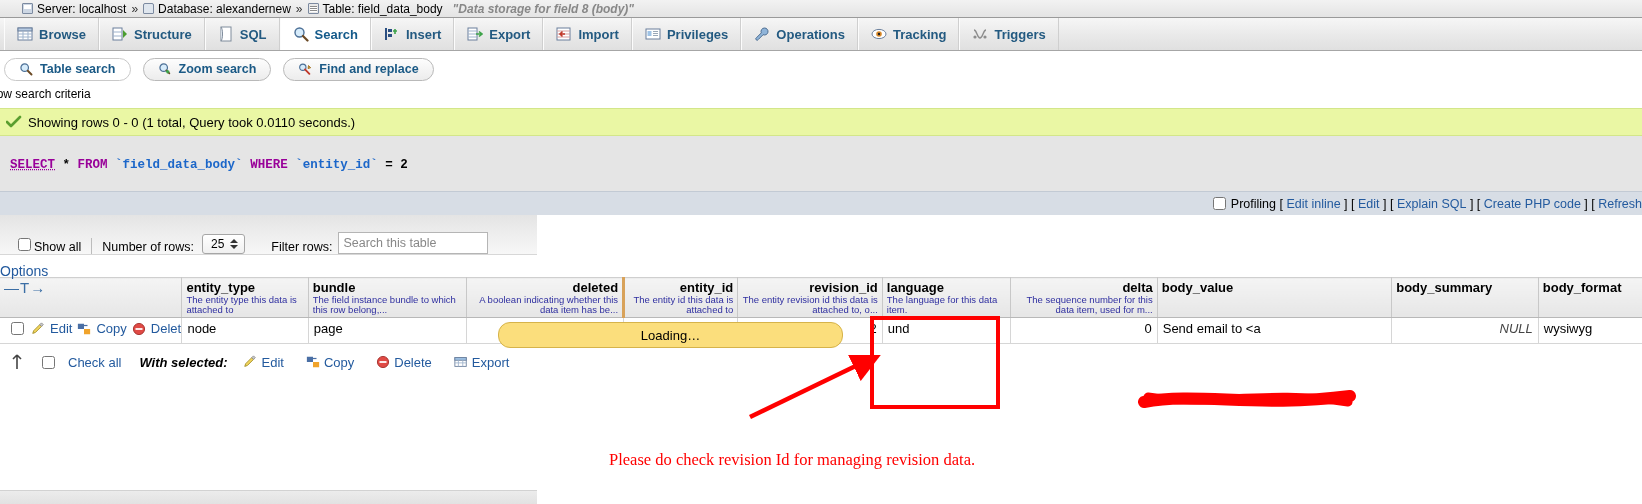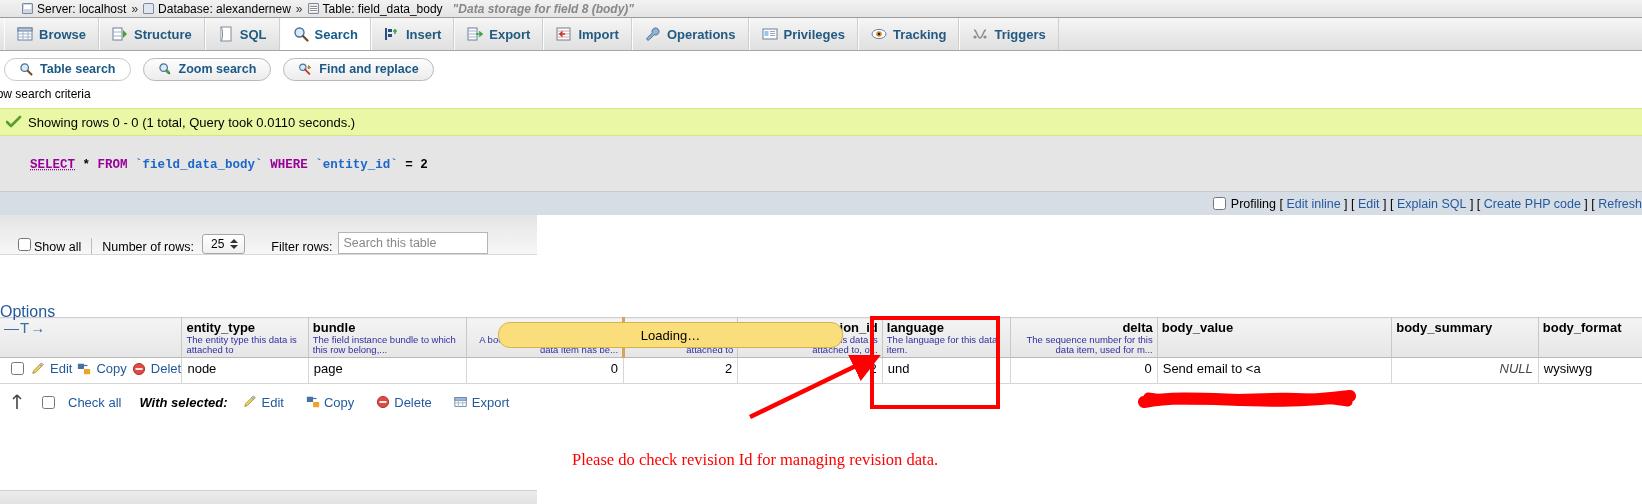--- a/index.html
+++ b/index.html
@@ -118,21 +118,20 @@
     background: #e5e5e5;
     height: 55px;
     padding: 22px 0 0 10px;
   }
   .sqlquery {
     font-family: "Liberation Mono","DejaVu Sans Mono", monospace;
     font-size: 12.5px;
     font-weight: bold;
     color: #000;
     white-space: nowrap;
-    margin-left: 20px;
   }
   .kw { color:#990099; }
   .kw.u { text-decoration: underline; text-decoration-style: dotted; }
   .tname { color:#1b66c9; }
   .num { color:#000; }
 
   .loading-box {
     position: absolute;
     left: 498px; top: 186px;
     width: 345px; height: 26px;
@@ -196,24 +195,23 @@
     font-size: 12.5px;
     color:#888;
     padding: 0 4px;
     margin-left: 6px;
     font-family:"Liberation Sans",sans-serif;
   }
   .filter-input::placeholder { color:#888; }
 
   
   .opts-label {
-    font-size: 16px; color:#235a9e;
+    font-size: 14px; color:#235a9e;
     padding: 8px 0 2px 0;
     height: 22px;
-    margin-top: 40px;
   }
   table.results {
     border-collapse: collapse;
     table-layout: fixed;
     width: 1650px;
     font-size: 12px;
   }
   table.results th {
     background: linear-gradient(to bottom,#f4f4f4 0%,#e6e6e6 100%);
     border-right: 1px solid #c8c8c8;
@@ -364,31 +362,31 @@
     <div class="tab">
       <svg class="tico" viewBox="0 0 16 16">
         <rect x="1" y="2" width="13" height="12" fill="#fff" stroke="#6a7f9c"></rect>
         <path d="M1 5h13M1 8h13M1 11h13" stroke="#d7a0a0"></path>
         <path d="M9 8H4M6.5 5.5L4 8l2.5 2.5" stroke="#c1392b" stroke-width="1.6" fill="none"></path>
       </svg>
       <span>Import</span>
     </div>
     <div class="tab">
       <svg class="tico" viewBox="0 0 16 16">
-        <path d="M10.5 2a3.5 3.5 0 00-3.2 4.9L2.4 11.8a1.3 1.3 0 101.8 1.8l4.9-4.9A3.5 3.5 0 1010.5 2z" fill="#8fb4d9" stroke="#4d6e92"></path>
-      </svg>
-      <span>Operations</span>
-    </div>
-    <div class="tab">
-      <svg class="tico" viewBox="0 0 16 16">
         <rect x="1" y="3" width="14" height="10" fill="#fff" stroke="#6a7f9c"></rect>
         <rect x="2.5" y="5" width="4" height="5" fill="#9fc3e6"></rect>
         <path d="M8 5.5h5M8 7.5h5M8 9.5h5" stroke="#9aa8b8"></path>
       </svg>
       <span>Privileges</span>
+    </div>
+    <div class="tab">
+      <svg class="tico" viewBox="0 0 16 16">
+        <path d="M10.5 2a3.5 3.5 0 00-3.2 4.9L2.4 11.8a1.3 1.3 0 101.8 1.8l4.9-4.9A3.5 3.5 0 1010.5 2z" fill="#8fb4d9" stroke="#4d6e92"></path>
+      </svg>
+      <span>Operations</span>
     </div>
     <div class="tab">
       <svg class="tico" viewBox="0 0 16 16">
         <ellipse cx="8" cy="8" rx="7" ry="4.6" fill="#fff" stroke="#6a7f9c"></ellipse>
         <circle cx="8" cy="8" r="2.8" fill="#d98a2b"></circle>
         <circle cx="8" cy="8" r="1.2" fill="#222"></circle>
       </svg>
       <span>Tracking</span>
     </div>
     <div class="tab">
@@ -637,15 +635,15 @@
       </marker>
     </defs>
     <path d="M10 62 L126 6" stroke="#ff0000" stroke-width="4.5" fill="none" marker-end="url(#ah)"></path>
   </svg>
 
   <svg class="scribble" style="left:1138px; top:388px;" width="230" height="24">
     <path d="M6 14 C60 4, 120 20, 212 8" stroke="#ff0000" stroke-width="12" fill="none" stroke-linecap="round"></path>
     <path d="M10 9 C70 18, 130 2, 210 14" stroke="#ff0000" stroke-width="9" fill="none" stroke-linecap="round"></path>
   </svg>
 
-  <div class="anno-text" style="left:572px; top:450px;">Please do check revision Id for managing revision data.</div>
+  <div class="anno-text" style="left:609px; top:450px;">Please do check revision Id for managing revision data.</div>
 
 </div>
 
 </body></html>

